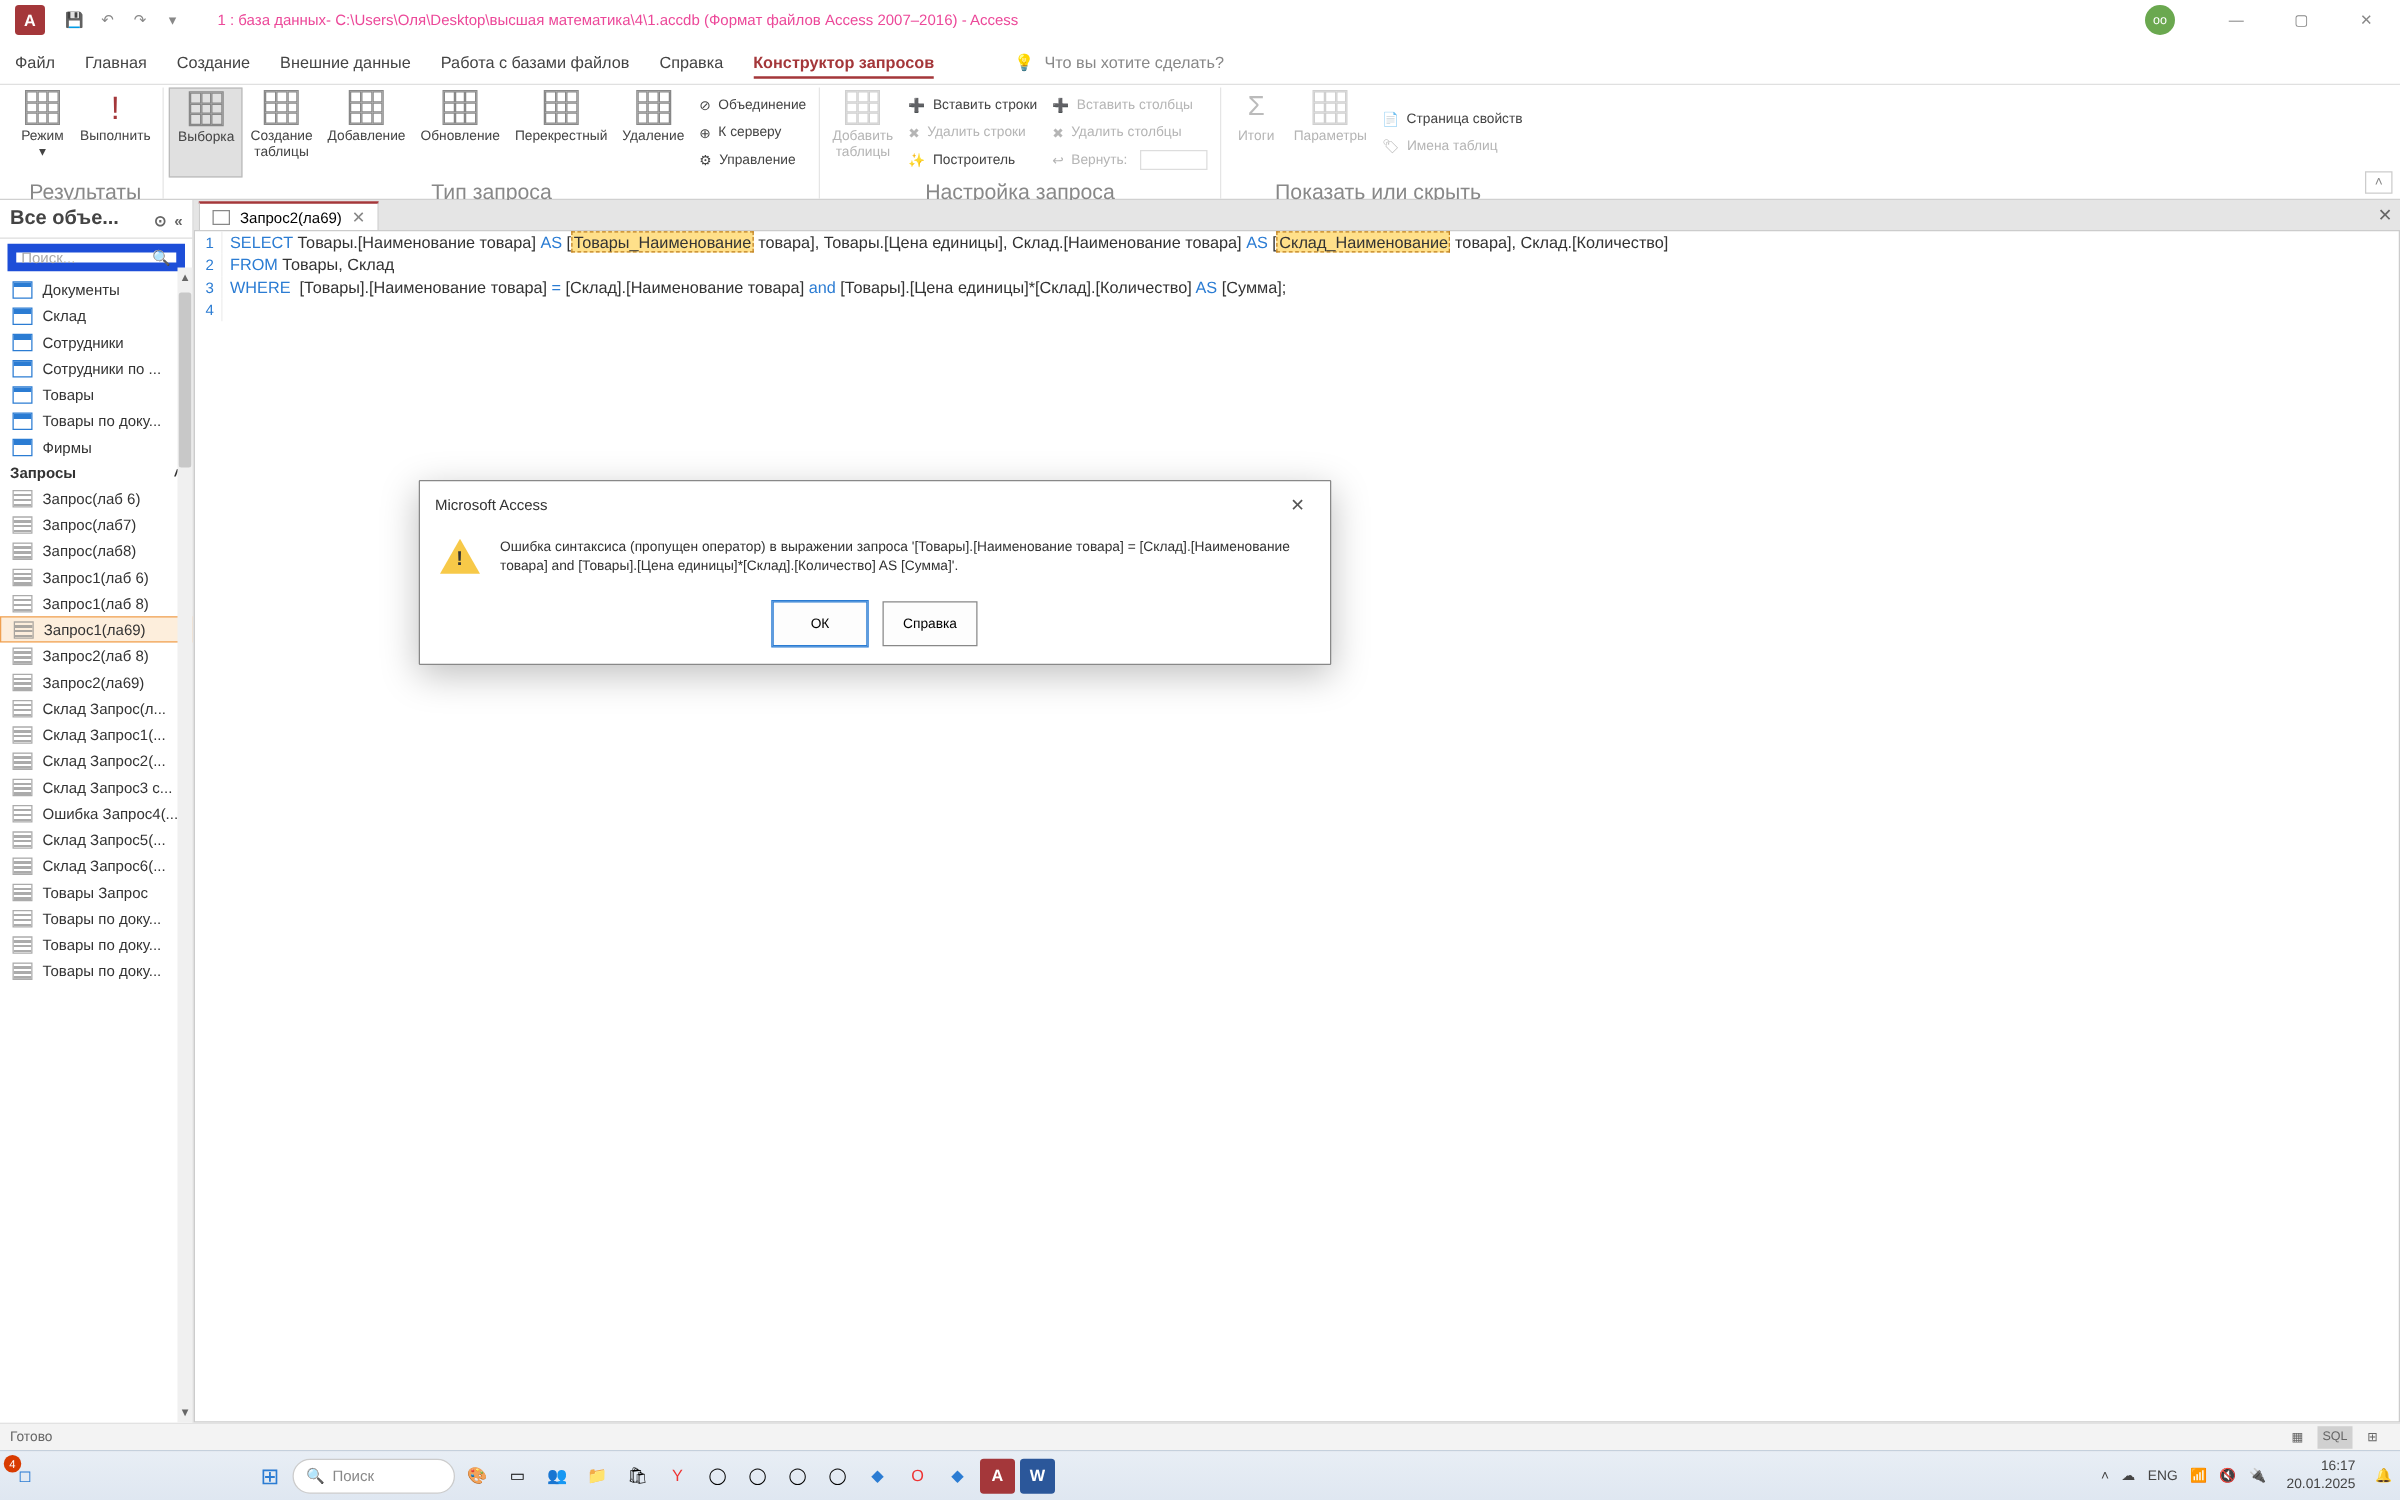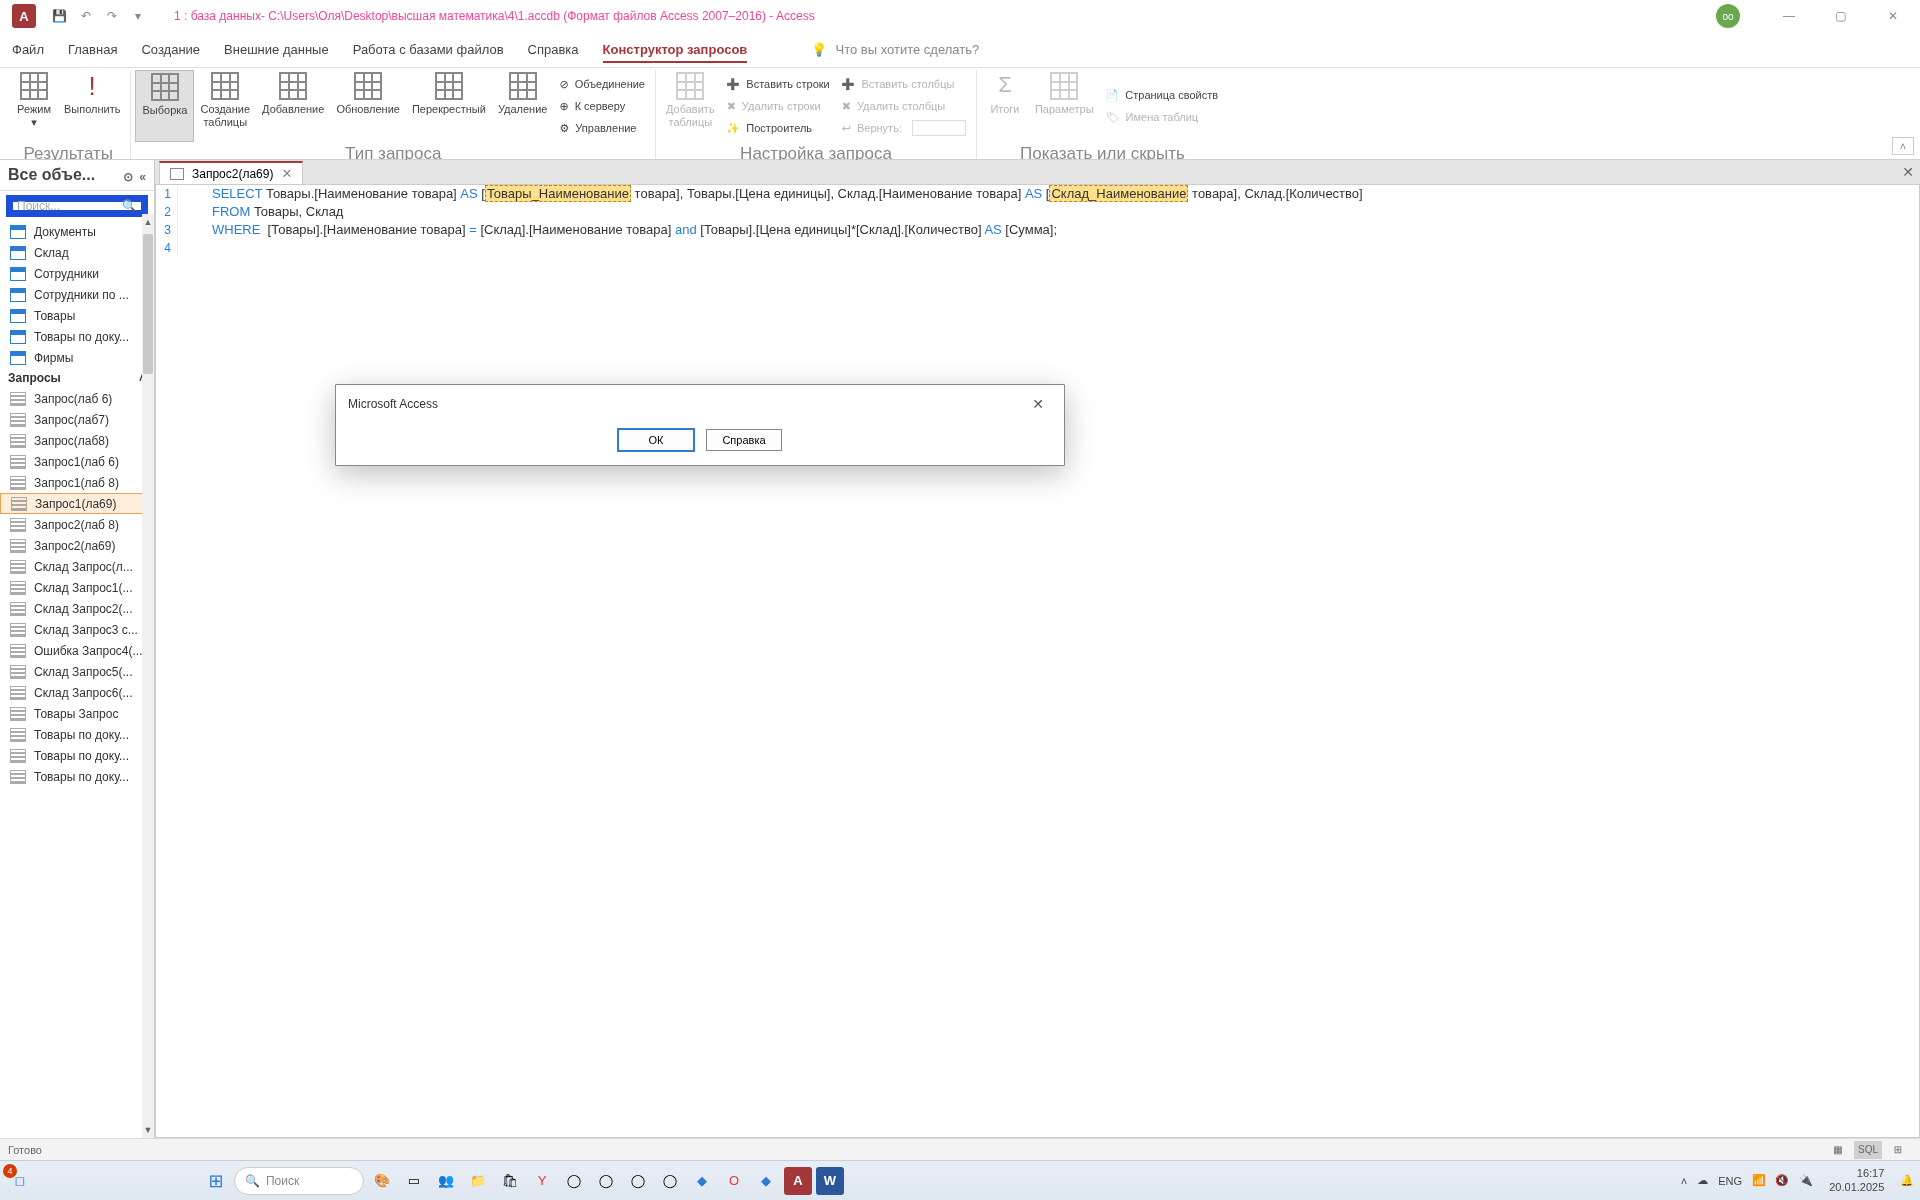--- a/index.html
+++ b/index.html
@@ -58,33 +58,33 @@
 
 .editor-wrap { flex: 1; position: relative; background: #e5e5e5; display: flex; flex-direction: column; }
 .doc-tabs { height: 24px; background: #e5e5e5; display: flex; align-items: flex-end; padding-left: 4px; }
 .doc-tab { background: #fff; border: 1px solid #ccc; border-bottom: none; border-top: 2px solid #a4373a; padding: 3px 10px; font-size: 12px; display: flex; align-items: center; gap: 8px; }
 .doc-tab .dicon { width:14px;height:12px;border:1px solid #888;}
 .doc-tab .close { color: #888; cursor: pointer; font-size: 13px; }
 .editor-x { position:absolute; right:6px; top:4px; color:#666; font-size:14px; cursor:pointer;}
 .sql-body { flex: 1; background: #fff; border: 1px solid #ccc; margin: 0; font-family: Consolas, monospace; font-size: 13px; position: relative; }
 .sql-line { display: flex; }
 .gutter { width: 22px; text-align: right; padding-right: 6px; color: #2b7cd3; font-size: 12px; user-select: none; border-right: 1px solid #eee; line-height: 18px; }
-.code { padding-left: 6px; white-space: pre; line-height: 18px; color: #333; margin-left: 28px; }
+.code { padding-left: 6px; white-space: pre; line-height: 18px; color: #333; }
 .kw { color: #2b7cd3; }
 .hl { background: #ffe08a; border: 1px dashed #c08020; padding: 0 1px; }
 .dialog { position: absolute; left: 335px; top: 384px; width: 730px; background: #fff; border: 1px solid #888; box-shadow: 0 8px 30px rgba(0,0,0,0.25); border-radius: 1px; }
 .dlg-title { display: flex; align-items: center; justify-content: space-between; padding: 8px 12px; font-size: 12px; color: #333; }
 .dlg-close { width: 28px; height: 22px; display: flex; align-items: center; justify-content: center; color: #555; cursor: pointer; font-size: 14px; }
 .dlg-body { display: flex; padding: 8px 16px 12px 16px; gap: 16px; align-items: flex-start; }
 .dlg-warn-icon { width: 32px; height: 32px; }
 .warn-tri { width: 0; height: 0; border-left: 16px solid transparent; border-right: 16px solid transparent; border-bottom: 28px solid #f7c948; position: relative; }
 .warn-tri::after { content: "!"; position: absolute; left: -3px; top: 8px; font-weight: bold; color: #333; font-size: 16px; }
 .dlg-msg { font-size: 11px; color: #333; line-height: 1.4; }
 .dlg-buttons { display: flex; justify-content: center; gap: 12px; padding: 6px 0 14px 0; }
-.dlg-btn { min-width: 76px; height: 22px; border: 1px solid #888; background: #fdfdfd; font-size: 11px; cursor: pointer; }
+.dlg-btn { min-width: 76px; height: 36px; border: 1px solid #888; background: #fdfdfd; font-size: 11px; cursor: pointer; }
 .dlg-btn.primary { border: 1px solid #2b7cd3; outline: 1px solid #2b7cd3; }
 
 
 .statusbar { height: 22px; background: #f3f3f3; border-top: 1px solid #ddd; display: flex; align-items: center; padding: 0 8px; font-size: 11px; color: #666; }
 .statusbar .right { margin-left: auto; display: flex; align-items: center; gap: 2px; }
 .view-btn { width: 28px; height: 18px; border: 1px solid transparent; display: flex; align-items: center; justify-content: center; font-size: 10px; color: #666; }
 .view-btn.active { background: #d0d0d0; }
 
 
 .taskbar { height: 40px; background: linear-gradient(#e8eef5,#dfe7f1); border-top: 1px solid #c5d0dc; display: flex; align-items: center; padding: 0 6px; gap: 4px; }
@@ -502,20 +502,26 @@
           <div class="code"></div>
         </div>
     </div>
   </div>
 </div>
 
 <div class="dialog">
   <div class="dlg-title">
     <span>Microsoft Access</span>
     <div class="dlg-close">✕</div>
+  </div>
+  <div class="dlg-body">
+    <div class="dlg-warn-icon">
+        <div class="warn-tri"></div>
+      </div>
+    <div class="dlg-msg">Ошибка синтаксиса (пропущен оператор) в выражении запроса '[Товары].[Наименование товара] = [Склад].[Наименование товара] and [Товары].[Цена единицы]*[Склад].[Количество] AS [Сумма]'.</div>
   </div>
   <div class="dlg-buttons">
     <button class="dlg-btn primary">ОК</button>
     <button class="dlg-btn">Справка</button>
   </div>
 </div>
 
 <div class="statusbar">
   <span>Готово</span>
   <div class="right">

